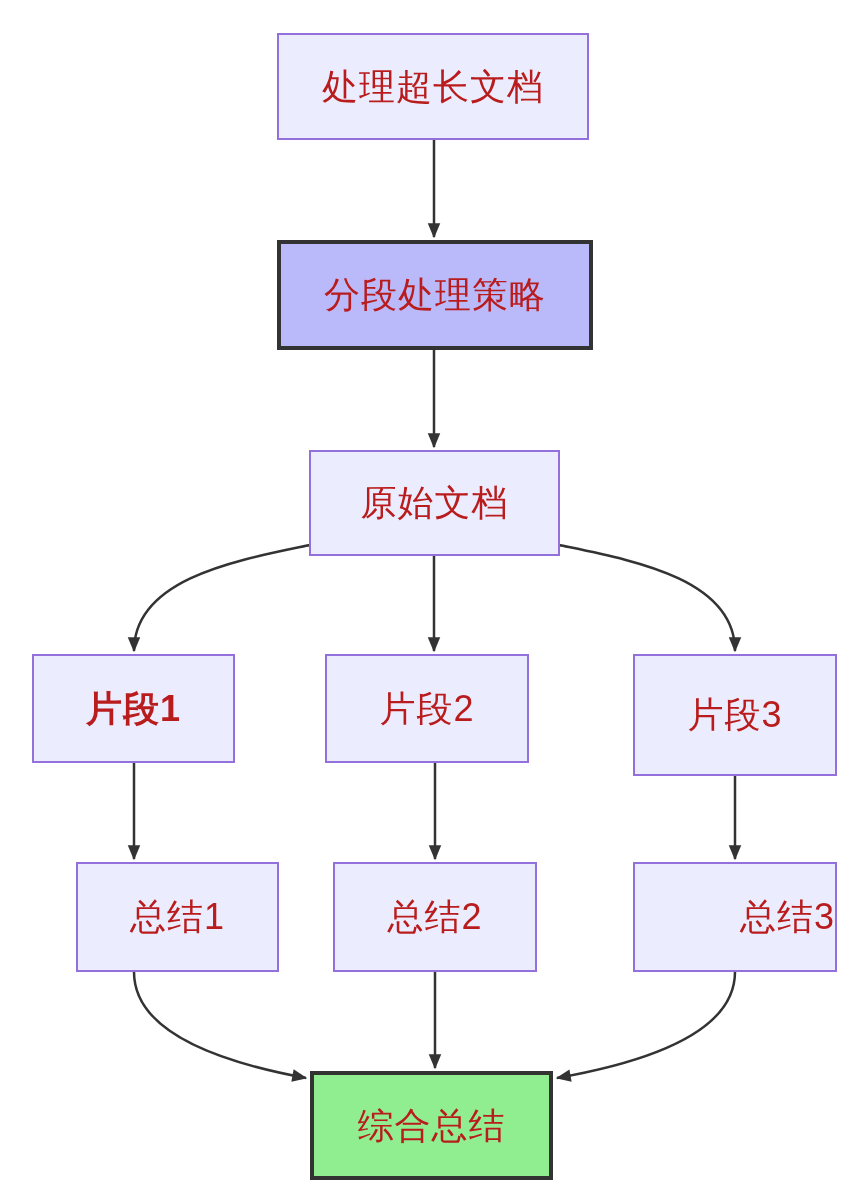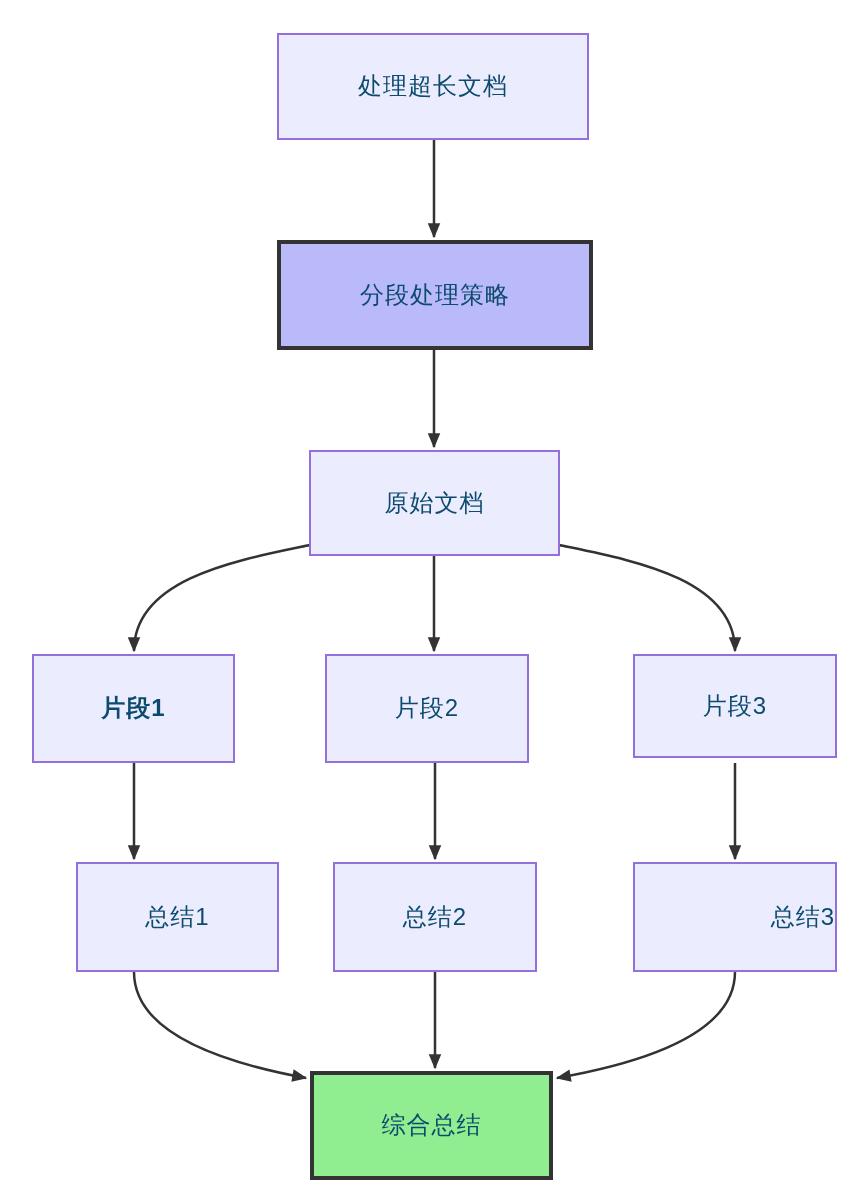--- a/index.html
+++ b/index.html
@@ -22,22 +22,22 @@
     width: 852px;
     height: 1196px;
     pointer-events: none;
   }
   .node {
     position: absolute;
     box-sizing: border-box;
     display: flex;
     align-items: center;
     justify-content: center;
-    font-size: 24px;
-    color: #0c4a6e;
+    font-size: 36px;
+    color: #b91c1c;
     text-align: center;
     line-height: 1.2;
     letter-spacing: 1px;
   }
   .node.default {
     background: #ECECFF;
     border: 2px solid #9370DB;
   }
   .node.emphasis {
     background: #BABAFA;
@@ -91,21 +91,21 @@
   </div>
 
   <div class="node default" style="left:32px; top:654px; width:203px; height:109px;font-weight:bold;">
     <span>片段1</span>
   </div>
 
   <div class="node default" style="left:325px; top:654px; width:204px; height:109px;">
     <span>片段2</span>
   </div>
 
-  <div class="node default" style="left:633px; top:654px; width:204px; height:104px;">
+  <div class="node default" style="left:633px; top:654px; width:204px; height:122px;">
     <span>片段3</span>
   </div>
 
   <div class="node default" style="left:32px; top:862px; width:203px; height:110px;margin-left:44px;">
     <span>总结1</span>
   </div>
 
   <div class="node default" style="left:333px; top:862px; width:204px; height:110px;">
     <span>总结2</span>
   </div>

